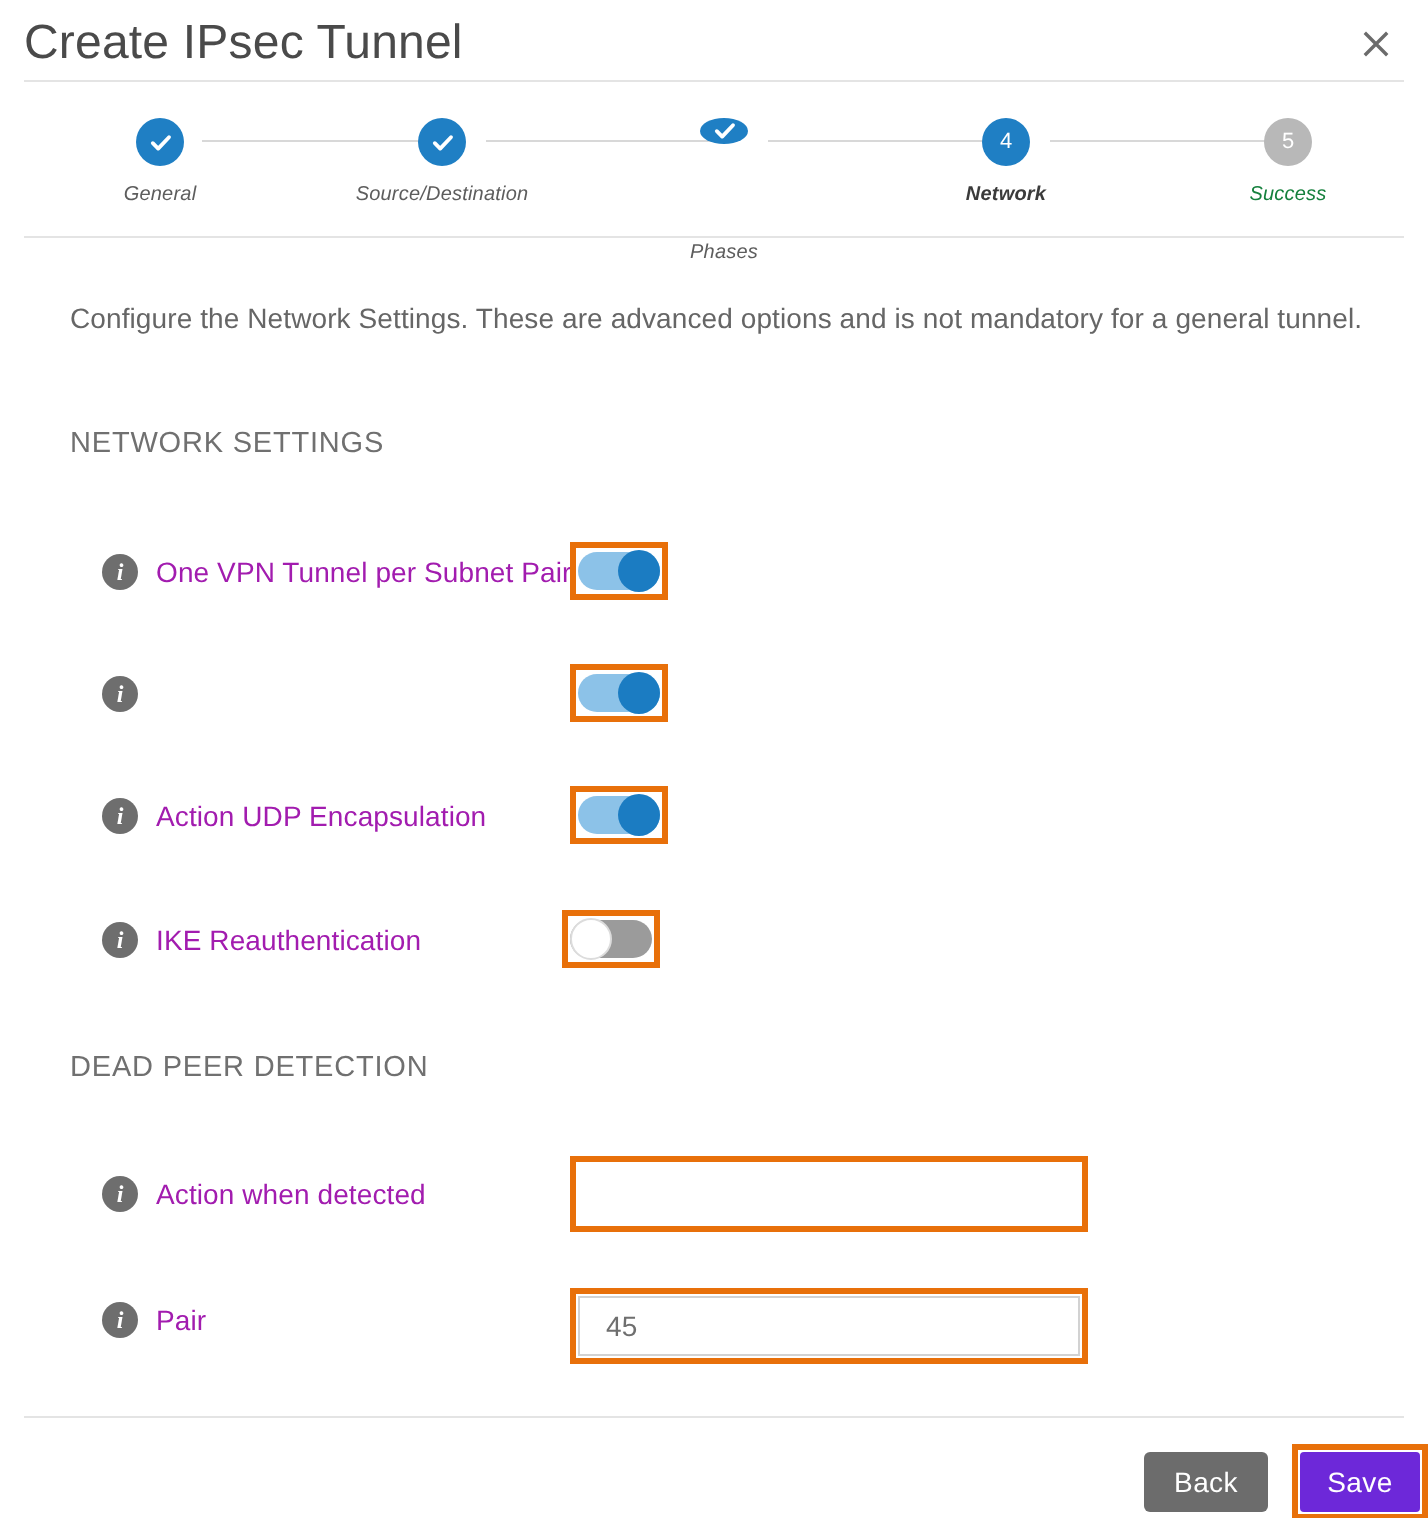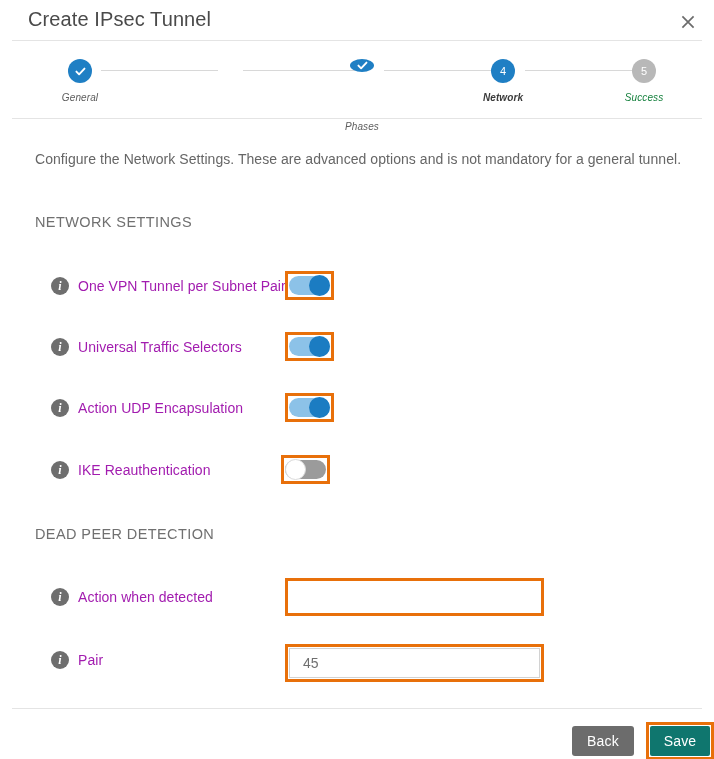--- a/index.html
+++ b/index.html
@@ -8,22 +8,22 @@
     background: #ffffff;
     font-family: "Liberation Sans", sans-serif;
     -webkit-font-smoothing: antialiased;
   }
   .dialog { position: relative; width: 714px; height: 759px; background: #fff; overflow: hidden; }
 
   
   .header { position: absolute; left: 0; top: 0; width: 714px; height: 41px; }
   .dialog-title {
     position: absolute; left: 12px; top: 8px;
-    font-size: 20px; color: #4a4a4a; font-weight: 400;
-    letter-spacing: .1px; white-space: nowrap; margin-left: 16px;
+    font-size: 24px; color: #4a4a4a; font-weight: 400;
+    letter-spacing: .1px; white-space: nowrap;
   }
   .close-btn {
     position: absolute; right: 12px; top: 8px;
     width: 28px; height: 28px; cursor: pointer;
     display: flex; align-items: center; justify-content: center;
   }
   .close-btn svg { display: block; }
   .rule { position: absolute; left: 12px; width: 690px; height: 1px; background: #e4e4e4; }
   .rule-top { top: 40px; }
   .rule-mid { top: 118px; }
@@ -111,21 +111,21 @@
     border-top: 6px solid #555;
   }
 
   
   .btn {
     position: absolute; height: 30px;
     display: flex; align-items: center; justify-content: center;
     font-size: 14px; color: #ffffff; cursor: pointer; letter-spacing: .2px;
   }
   .btn-back { background: #6c6c6c; border-radius: 3px; }
-  .btn-save { background: #0f766e; border-radius: 2px; }
+  .btn-save { background: #6d28d9; border-radius: 2px; }
 </style>
 </head>
 <body>
 
 <div class="dialog">
 
   <div class="header">
     <div class="dialog-title">Create IPsec Tunnel</div>
     <div class="close-btn">
       <svg width="16" height="16" viewBox="0 0 16 16" aria-hidden="true">
@@ -144,20 +144,28 @@
 
     <div class="step" style="left:9px;">
       <div class="step-badge done">
         <svg width="13" height="13" viewBox="0 0 13 13" aria-hidden="true">
           <path d="M2.4 6.6 L5.1 9.3 L10.5 3.6" stroke="#ffffff" stroke-width="1.9" fill="none" stroke-linecap="round" stroke-linejoin="round"></path>
         </svg>
       </div>
       <div class="step-label">General</div>
     </div>
 
+    <div class="step" style="left:150px;">
+      <div class="step-badge done">
+        <svg width="13" height="13" viewBox="0 0 13 13" aria-hidden="true">
+          <path d="M2.4 6.6 L5.1 9.3 L10.5 3.6" stroke="#ffffff" stroke-width="1.9" fill="none" stroke-linecap="round" stroke-linejoin="round"></path>
+        </svg>
+      </div>
+      <div class="step-label">Source/Destination</div>
+    </div>
 
     <div class="step" style="left:291px;gap:40px;">
       <div class="step-badge done">
         <svg width="13" height="13" viewBox="0 0 13 13" aria-hidden="true">
           <path d="M2.4 6.6 L5.1 9.3 L10.5 3.6" stroke="#ffffff" stroke-width="1.9" fill="none" stroke-linecap="round" stroke-linejoin="round"></path>
         </svg>
       </div>
       <div class="step-label">Phases</div>
     </div>
 
@@ -185,21 +193,20 @@
   </div>
   <div class="hl" style="left:285px;top:271px;width:49px;height:29px;"></div>
   <div class="toggle on" style="left:289px;top:276px;width:41px;height:19px;">
     <span class="track"></span>
     <span class="knob" style="width:21px;height:21px;top:-1px;"></span>
   </div>
 
   <div class="row" style="top:332px;">
     <div class="row-left">
       <span class="info-icon">i</span>
-      <span class="row-label">Universal Traffic Selectors</span>
     </div>
   </div>
   <div class="hl" style="left:285px;top:332px;width:49px;height:29px;"></div>
   <div class="toggle on" style="left:289px;top:337px;width:41px;height:19px;">
     <span class="track"></span>
     <span class="knob" style="width:21px;height:21px;top:-1px;"></span>
   </div>
 
   <div class="row" style="top:393px;">
     <div class="row-left">

